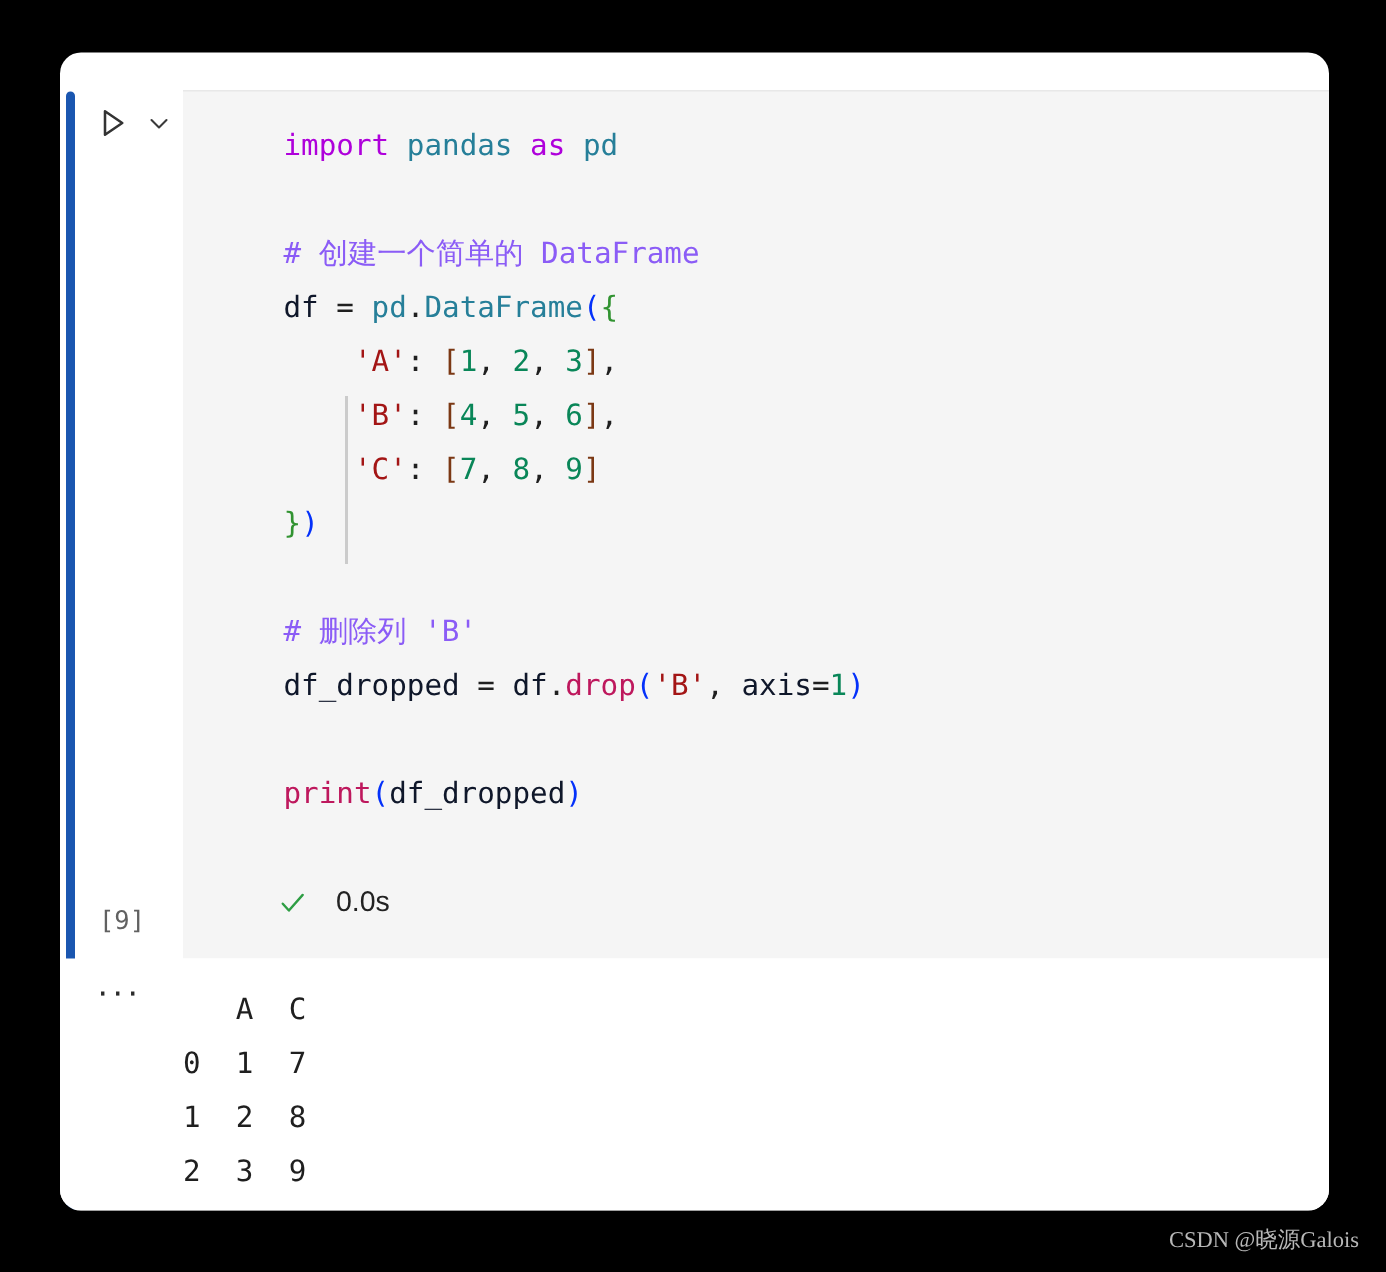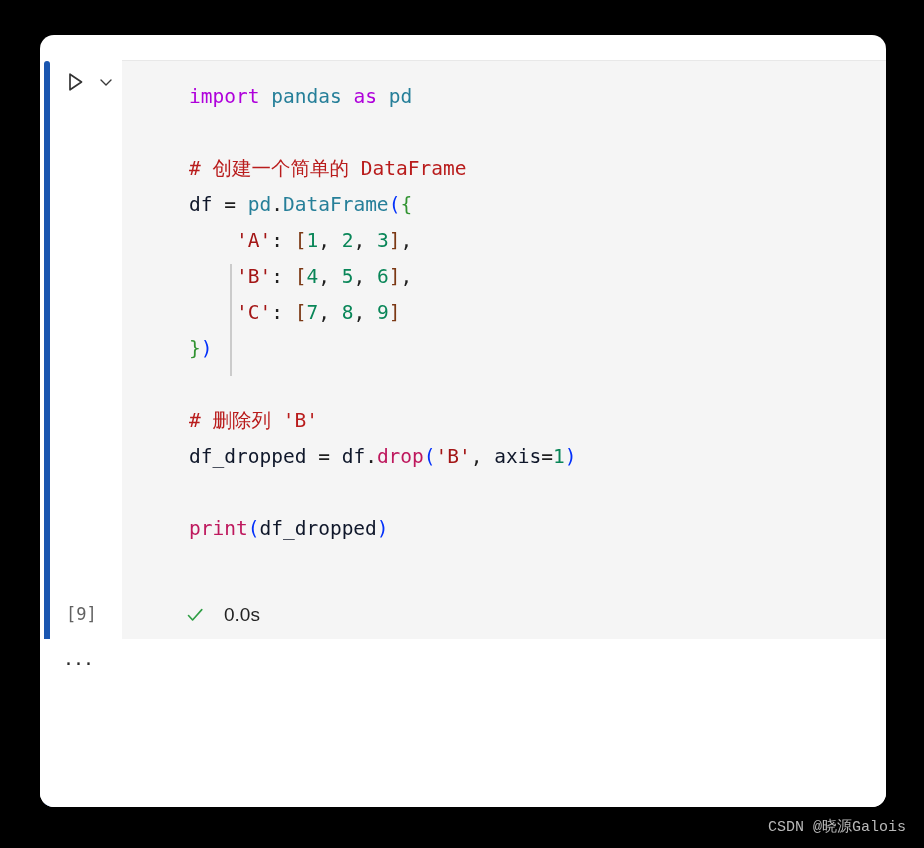--- a/index.html
+++ b/index.html
@@ -104,21 +104,21 @@
     background: #cbcbcb;
   }
 
   
   .t-kw      { color: #af00db; }
   .t-mod     { color: #267f99; }
   .t-fn      { color: #be185d; }
   .t-var     { color: #0f172a; }
   .t-str     { color: #a31515; }
   .t-num     { color: #098658; }
-  .t-cmt     { color: #b91c1c; }
+  .t-cmt     { color: #8b5cf6; }
   .t-plain   { color: #1f1f1f; }
   .t-br1     { color: #0431fa; }
   .t-br2     { color: #319331; }
   .t-br3     { color: #7b3814; }
 
   
   .status-row {
     position: absolute;
     left: 0;
     top: 556px;
@@ -135,21 +135,20 @@
     letter-spacing: 0px;
   }
   .status-strip {
     position: absolute;
     left: 82px;
     top: 0;
     right: 0;
     height: 48px;
     background: #f5f5f5;
     display: flex;
-    align-items: center;
   }
   .check-icon {
     margin-left: 62px;
     width: 22px;
     height: 22px;
     display: flex;
     align-items: center;
     justify-content: center;
   }
   .run-time {
@@ -188,21 +187,21 @@
     line-height: 36px;
     white-space: pre;
     color: #1f1f1f;
   }
 
   
   .watermark {
     position: absolute;
     right: 18px;
     bottom: 12px;
-    font-family: Liberation Mono, monospace;
+    font-family: Liberation Serif, serif;
     font-size: 15px;
     color: #d9d9d9;
     opacity: .85;
   }
 </style>
 </head>
 <body>
 
 <div id="root">
 
@@ -235,19 +234,23 @@
           <svg width="20" height="20" viewBox="0 0 20 20" aria-hidden="true">
             <path d="M3.5 10.5 L7.6 15 L16.8 4.6" fill="none" stroke="#2e9e44" stroke-width="1.6" stroke-linecap="round" stroke-linejoin="round"></path>
           </svg>
         </div>
         <div class="run-time">0.0s</div>
       </div>
     </div>
 
     <div class="output-region">
       <div class="output-ellipsis">···</div>
+      <div class="output-text">   A  C
+0  1  7
+1  2  8
+2  3  9</div>
     </div>
 
   </div>
 
   <div class="watermark">CSDN @晓源Galois</div>
 
 </div>
 
 </body></html>

